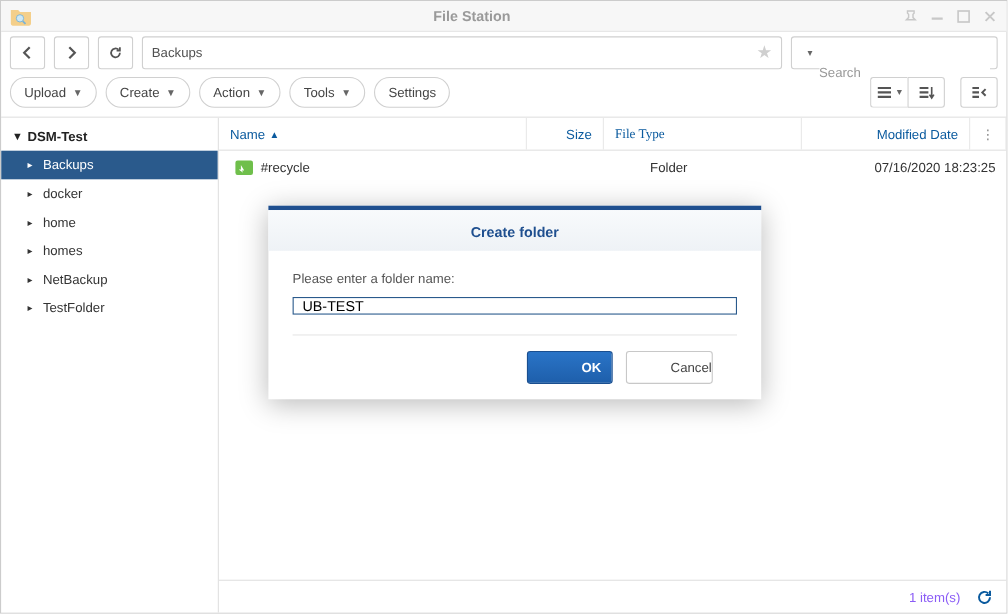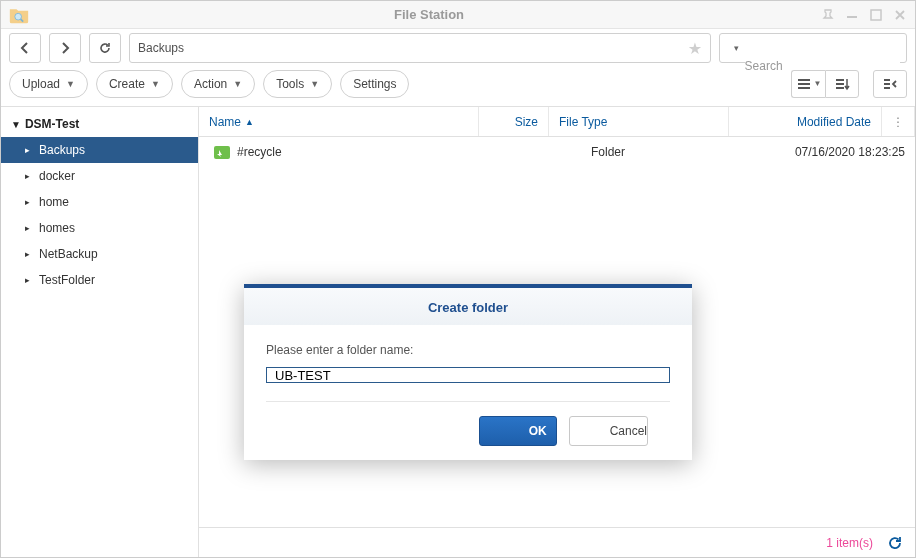--- a/index.html
+++ b/index.html
@@ -51,40 +51,40 @@
 .tree-item { padding: 6px 10px 6px 24px; display: flex; align-items: center; gap: 6px; cursor: pointer; color: #333; }
 .tree-item.selected { background: #2a5a8c; color: #fff; }
 .tree-item .tri { font-size: 9px; width: 8px; color: inherit; }
 
 
 .filepane { flex: 1; display: flex; flex-direction: column; position: relative; }
 .cols { height: 30px; border-bottom: 1px solid #e0e0e0; display: flex; align-items: center; color: #0a5a9e; font-size: 12px; }
 .col { padding: 0 10px; border-right: 1px solid #e8e8e8; height: 100%; display: flex; align-items: center; text-align: center; }
 .col.name { flex: 0 0 280px; }
 .col.size { flex: 0 0 70px; justify-content: flex-end; }
-.col.type { flex: 0 0 180px; }
+.col.type { flex: 0 0 180px; font-family: Liberation Serif, serif; }
 .col.mod { flex: 1; justify-content: flex-end; }
 .col.menu { flex: 0 0 18px; justify-content: center; color: #888; cursor:pointer; }
 .sort-arrow { font-size: 9px; margin-left: 4px; color: #0a5a9e; }
 
 .filelist { flex: 1; overflow-y: auto; padding-left: 4px; }
 .row { display: flex; align-items: center; height: 30px; gap: 16px; }
 .cell { padding: 0 10px; }
 .cell.name { flex: 0 0 276px; display: flex; align-items: center; gap: 6px; }
 .cell.size { flex: 0 0 70px; text-align: right; }
 .cell.type { flex: 0 0 180px; }
 .cell.mod { flex: 1; text-align: right; }
 .folder-icon { width: 18px; height: 18px; }
 
 
-.statusbar { height: 30px; border-top: 1px solid #e0e0e0; display: flex; align-items: center; justify-content: flex-end; padding: 0 12px; gap: 14px; color: #ec4899; }
+.statusbar { height: 30px; border-top: 1px solid #e0e0e0; display: flex; align-items: center; justify-content: flex-end; padding: 0 12px; gap: 14px; color: #8b5cf6; }
 .refresh-icon { width: 16px; height: 16px; cursor: pointer; }
 
 
-.modal-overlay { position: absolute; inset: 0; display: flex; justify-content: center; align-items: center; pointer-events: none; margin-left: 20px; }
+.modal-overlay { position: absolute; inset: 0; display: flex; justify-content: center; align-items: flex-start; pointer-events: none; margin-left: 20px; }
 .modal { margin-top: 186px; width: 448px; background: #fff; box-shadow: 0 4px 24px rgba(0,0,0,0.28); pointer-events: auto; border-top: 4px solid #1f4f8f; }
 .modal-title { text-align: center; font-weight: bold; color: #1f4f8f; padding: 12px 0 10px 0; font-size: 13px; background: linear-gradient(#f8fafc,#eef2f6); }
 .modal-body { padding: 18px 22px 18px 22px; }
 .modal-label { color: #555; margin-bottom: 10px; }
 .modal-input { width: 100%; height: 16px; border: 1px solid #2a5a8c; padding: 0 8px; font-size: 13px; outline: none; }
 .modal-footer { border-top: 1px solid #e6e6e6; padding: 14px 22px; display: flex; justify-content: flex-end; gap: 12px; margin: 0 22px; }
 .btn { min-width: 78px; height: 30px; border-radius: 3px; border: 1px solid #c8c8c8; background: #fff; cursor: pointer; font-size: 12px; color: #444; padding-left: 40px; }
 .btn.primary { background: linear-gradient(#2a74c7,#1e5fab); border: 1px solid #1a4f90; color: #fff; font-weight: bold; }
 </style>
 </head>

